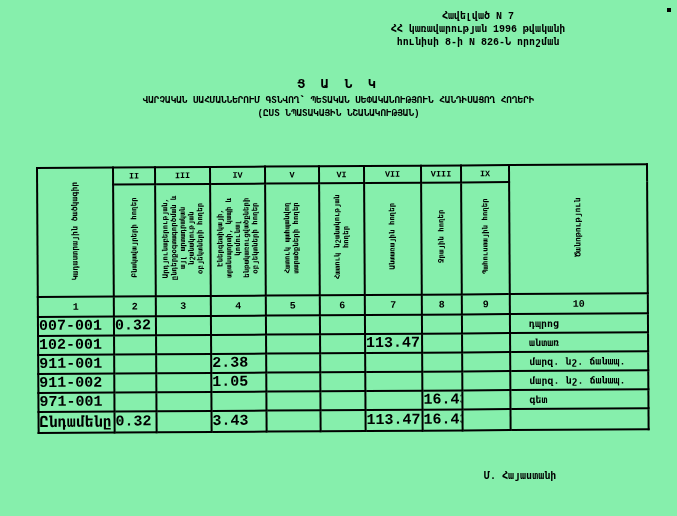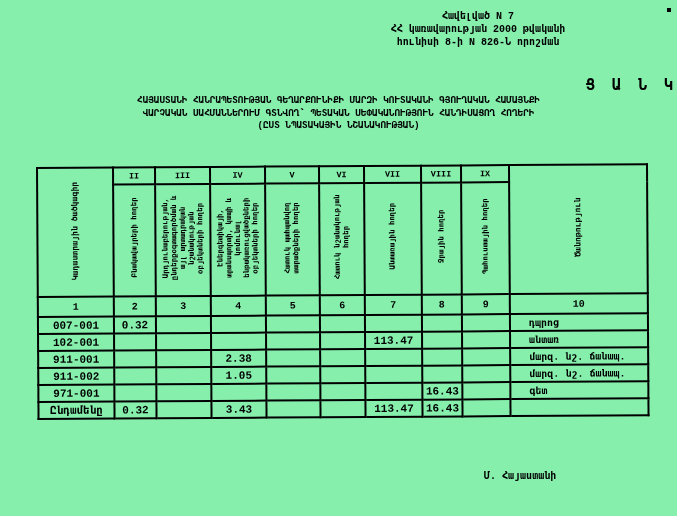--- a/index.html
+++ b/index.html
@@ -11,21 +11,21 @@
     font-family: Liberation Mono, monospace;
     font-weight: bold;
     overflow: hidden;
   }
   .appendix {
     position: absolute; top: 11px; left: 342px; width: 272px;
     text-align: center; font-size: 10px; line-height: 1.28;
   }
   .kicker {
     position: absolute; top: 76px; left: 0; width: 100%;
-    text-align: right; font-size: 15px; letter-spacing: 4px;
+    text-align: center; font-size: 13px; letter-spacing: 4px;
   }
   .doc-title {
     position: absolute; top: 95px; left: 0; width: 100%;
     text-align: center; font-size: 9.3px; line-height: 1.35;
   }
   .tbl-wrap {
     position: absolute; left: 36px; top: 167px;
     transform: rotate(-0.35deg); transform-origin: left top;
   }
   table.land {
@@ -41,21 +41,21 @@
   .vtext {
     display: inline-block;
     writing-mode: vertical-rl;
     transform: rotate(180deg);
     font-size: 7.4px; line-height: 1.18;
     max-height: 102px;
     text-align: center;
   }
   .vtext.tall { max-height: 122px; font-size: 8.2px; }
   tr.num-row td { height: 18px; font-size: 10px; text-align: center; vertical-align: middle; }
-  tr.data-row td { height: 15px; font-size: 11px; text-align: center; vertical-align: middle; white-space: nowrap; }
+  tr.data-row td { height: 15px; font-size: 15px; text-align: left; vertical-align: middle; white-space: nowrap; }
   tr.data-row td.remark { text-align: left; padding-left: 18px; font-size: 10px; }
   .footer-block {
     position: absolute; left: 37px; top: 445px;
     font-size: 9.8px; line-height: 1.22;
   }
   .signature {
     position: absolute; left: 484px; top: 470px; font-size: 10px;
   }
   .artifact-dot {
     position: absolute; left: 667px; top: 8px; width: 4px; height: 4px; background: #000;
@@ -63,28 +63,27 @@
 </style>
 </head>
 <body>
 
 <div class="sheet">
 
   <div class="artifact-dot"></div>
 
   <div class="appendix">
     <div>Հավելված N 7</div>
-    <div>ՀՀ կառավարության 2000 թվականի</div>
+    <div>ՀՀ կառավարության 1996 թվականի</div>
     <div>հունիսի 8-ի N 826-Ն որոշման</div>
   </div>
 
   <div class="kicker">Ց Ա Ն Կ</div>
 
   <div class="doc-title">
-    <div>ՀԱՅԱՍՏԱՆԻ ՀԱՆՐԱՊԵՏՈՒԹՅԱՆ ԳԵՂԱՐՔՈՒՆԻՔԻ ՄԱՐԶԻ ԿՈՒՏԱԿԱՆԻ ԳՅՈՒՂԱԿԱՆ ՀԱՄԱՅՆՔԻ</div>
     <div>ՎԱՐՉԱԿԱՆ ՍԱՀՄԱՆՆԵՐՈՒՄ ԳՏՆՎՈՂ՝ ՊԵՏԱԿԱՆ ՍԵՓԱԿԱՆՈՒԹՅՈՒՆ ՀԱՆԴԻՍԱՑՈՂ ՀՈՂԵՐԻ</div>
     <div>(ԸՍՏ ՆՊԱՏԱԿԱՅԻՆ ՆՇԱՆԱԿՈՒԹՅԱՆ)</div>
   </div>
 
   <div class="tbl-wrap">
     <table class="land">
       <colgroup>
         <col style="width:76px">
           <col style="width:42px">
           <col style="width:55px">

